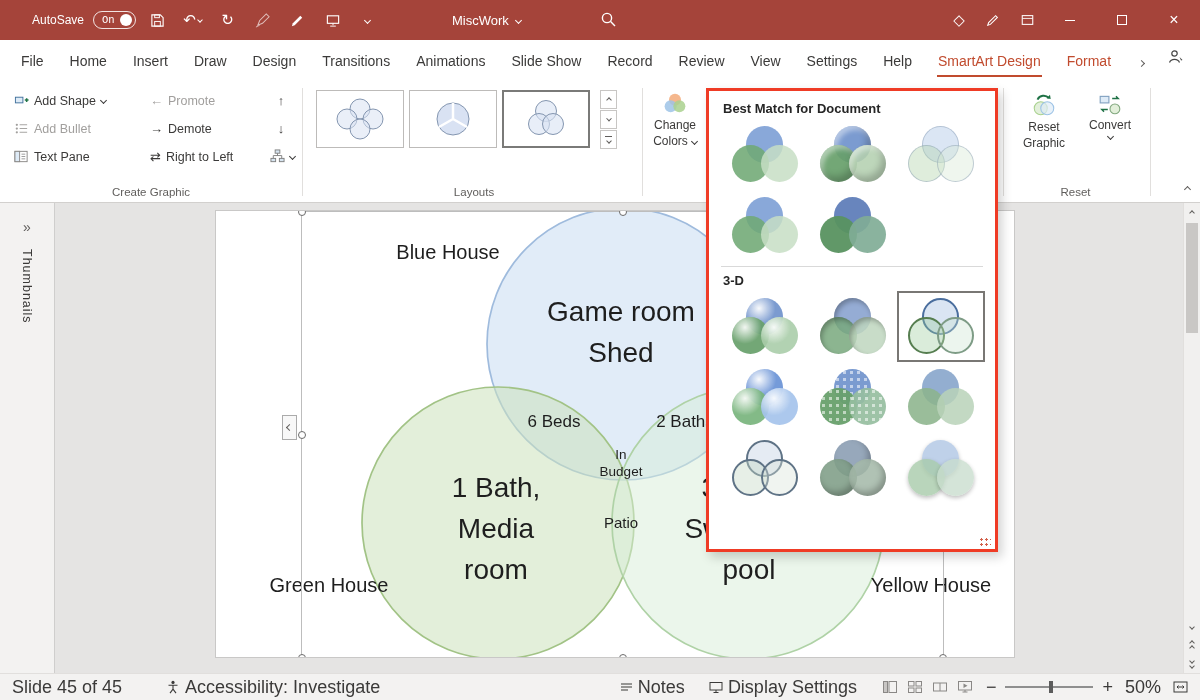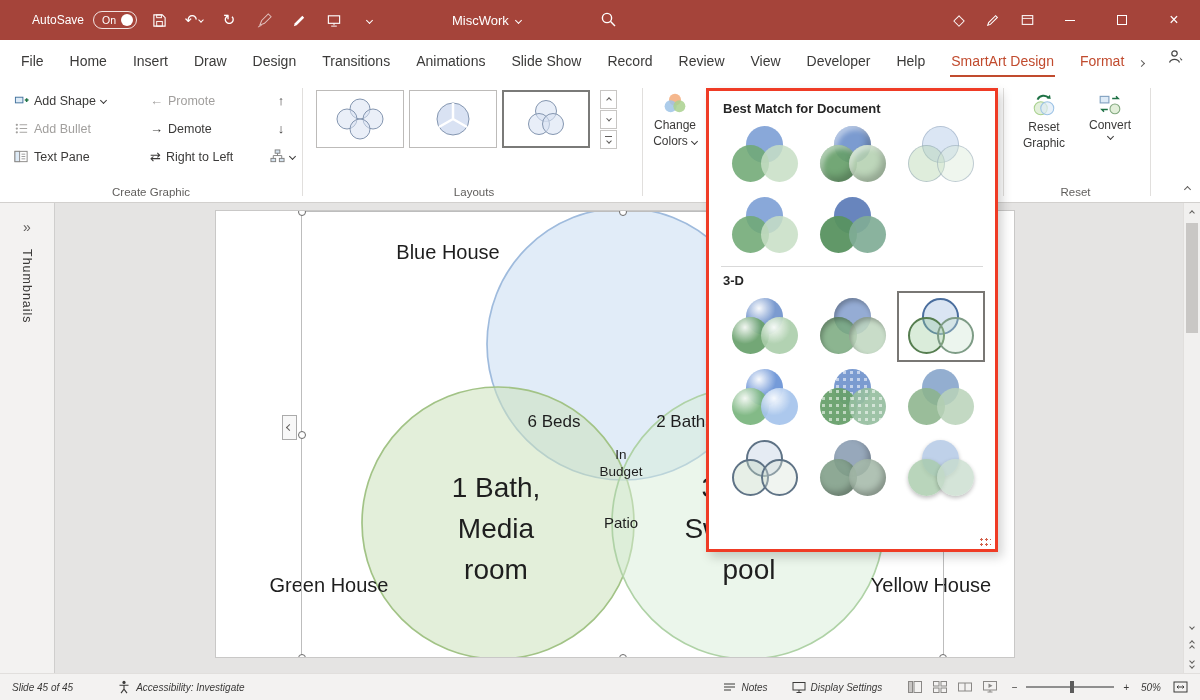--- a/index.html
+++ b/index.html
@@ -4,21 +4,21 @@
 <style>
   * { margin:0; padding:0; box-sizing:border-box; }
   html,body { width:1200px; height:700px; overflow:hidden; background:#fff;
               font-family:"Liberation Sans","DejaVu Sans",sans-serif; }
   .app { position:relative; width:1200px; height:700px; }
 
   
   .titlebar { position:absolute; top:0; left:0; right:0; height:40px; background:#A5443A; color:#fff; }
   .tb-left { position:absolute; left:0; top:0; height:40px; display:flex; align-items:center; gap:9px; padding-left:32px; }
   .tb-text { font-size:12px; }
-  .autosave { display:flex; align-items:center; gap:5px; border:1px solid rgba(255,255,255,.85); border-radius:10px; height:18px; padding:0 3px 0 8px; font-size:10.5px; cursor:pointer; }
+  .autosave { display:flex; align-items:center; gap:5px; border:1px solid rgba(255,255,255,.85); border-radius:10px; height:18px; padding:0 3px 0 8px; font-size:10.5px; cursor:pointer;font-family:Liberation Mono, monospace; }
   .autosave .knob { width:12px; height:12px; border-radius:50%; background:#fff; }
   .tb-ic { width:26px; height:26px; display:flex; align-items:center; justify-content:center; font-size:15px; color:#fff; cursor:pointer; }
   .tb-ic.dim { opacity:.65; }
   .tb-title { position:absolute; left:452px; top:0; height:40px; display:flex; align-items:center; gap:7px; font-size:13px; cursor:pointer; }
   .tb-search { position:absolute; left:600px; top:11px; cursor:pointer; }
   .tb-right { position:absolute; right:0; top:0; height:40px; display:flex; align-items:center; }
   .tb-right .tb-ic { width:34px; }
   .winbtn { width:52px; height:40px; display:flex; align-items:center; justify-content:center; font-size:16px; cursor:pointer; }
   .min-line { display:inline-block; width:10px; height:1px; background:#fff; }
   .max-box { display:inline-block; width:10px; height:10px; border:1px solid #fff; }
@@ -114,21 +114,21 @@
   .hdl { position:absolute; width:8px; height:8px; border:1.3px solid #6B6B6B; background:#fff; border-radius:50%; transform:translate(-50%,-50%); pointer-events:auto; cursor:pointer; }
   .tp-toggle { position:absolute; left:66px; top:204px; width:15px; height:25px; background:#F8F8F8; border:1px solid #ABABAB; display:flex; align-items:center; justify-content:center; color:#605E5C; cursor:pointer; }
 
   .vscroll { position:absolute; top:0; bottom:0; right:0; width:17px; background:#F1F0EF; border-left:1px solid #E1DFDD; }
   .vs-btn { position:absolute; left:0; width:16px; height:16px; display:flex; align-items:center; justify-content:center; color:#605E5C; cursor:pointer; }
   .vs-btn .chev { width:4px; height:4px; }
   .vs-thumb { position:absolute; left:2px; top:20px; width:12px; height:110px; background:#C9C7C5; cursor:pointer; }
   .dbl { display:flex; flex-direction:column; gap:1px; align-items:center; }
 
   
-  .status { position:absolute; left:0; right:0; bottom:0; height:27px; background:#F3F2F1; border-top:1px solid #E1DFDD; display:flex; align-items:center; font-size:10px; color:#3B3A39; padding:0 8px;font-style:italic; }
+  .status { position:absolute; left:0; right:0; bottom:0; height:27px; background:#F3F2F1; border-top:1px solid #E1DFDD; display:flex; align-items:center; font-size:18px; color:#3B3A39; padding:0 8px; }
   .st-item { display:flex; align-items:center; gap:5px; cursor:pointer; }
   .sp { flex:1; }
   .ztrack { width:88px; height:2px; background:#8F8F8F; position:relative; margin:0 9px; cursor:pointer; }
   .zthumb { position:absolute; left:50%; top:-5px; width:4px; height:12px; background:#5C5C5C; }
   .viewics { display:flex; gap:11px; margin-right:14px; }
   .viewics span { cursor:pointer; display:flex; }
 </style>
 </head>
 <body>
 
@@ -220,21 +220,21 @@
     <span class="tab">Home</span>
     <span class="tab">Insert</span>
     <span class="tab">Draw</span>
     <span class="tab">Design</span>
     <span class="tab">Transitions</span>
     <span class="tab">Animations</span>
     <span class="tab">Slide Show</span>
     <span class="tab">Record</span>
     <span class="tab">Review</span>
     <span class="tab">View</span>
-    <span class="tab">Developer</span>
+    <span class="tab">Settings</span>
     <span class="tab">Help</span>
     <span class="tab ctx active">SmartArt Design</span>
     <span class="tab ctx">Format</span>
   </div>
   <span class="tabs-overflow"><span class="chev right"></span></span>
   <span class="tabs-share">
     <svg width="17" height="16" viewBox="0 0 17 16">
         <circle cx="7.5" cy="4.5" r="2.7" fill="none" stroke="#444" stroke-width="1.2"></circle>
         <path d="M2.5 13.5c1.5-4.2 8.5-4.2 10 0" fill="none" stroke="#444" stroke-width="1.2"></path>
         <path d="M12.5 8l3 3-1.5.5z" fill="#444"></path>
@@ -503,20 +503,24 @@
     </div>
 
     <div class="slide">
       <svg width="800" height="448" viewBox="0 0 800 448">
         <circle cx="407" cy="133" r="136" fill="#C9DCF2" fill-opacity="0.55" stroke="#9FBBDD" stroke-width="1.7"></circle>
         <circle cx="282" cy="312" r="136" fill="#CCE2BC" fill-opacity="0.55" stroke="#A2C386" stroke-width="1.7"></circle>
         <circle cx="532" cy="312" r="136" fill="#D8EDD8" fill-opacity="0.5" stroke="#AFD2A6" stroke-width="1.7"></circle>
       </svg>
 
       <div class="stext f-house" style="left:232px;top:41px">Blue House</div>
+      <div class="stext f-big" style="left:405px;top:121px">
+        <div>Game room</div>
+        <div>Shed</div>
+      </div>
       <div class="stext f-big" style="left:280px;top:317px">
         <div>1 Bath,</div>
         <div>Media</div>
         <div>room</div>
       </div>
       <div class="stext f-big" style="left:533px;top:317px">
         <div>3 Beds,</div>
         <div>Swimming</div>
         <div>pool</div>
       </div>

